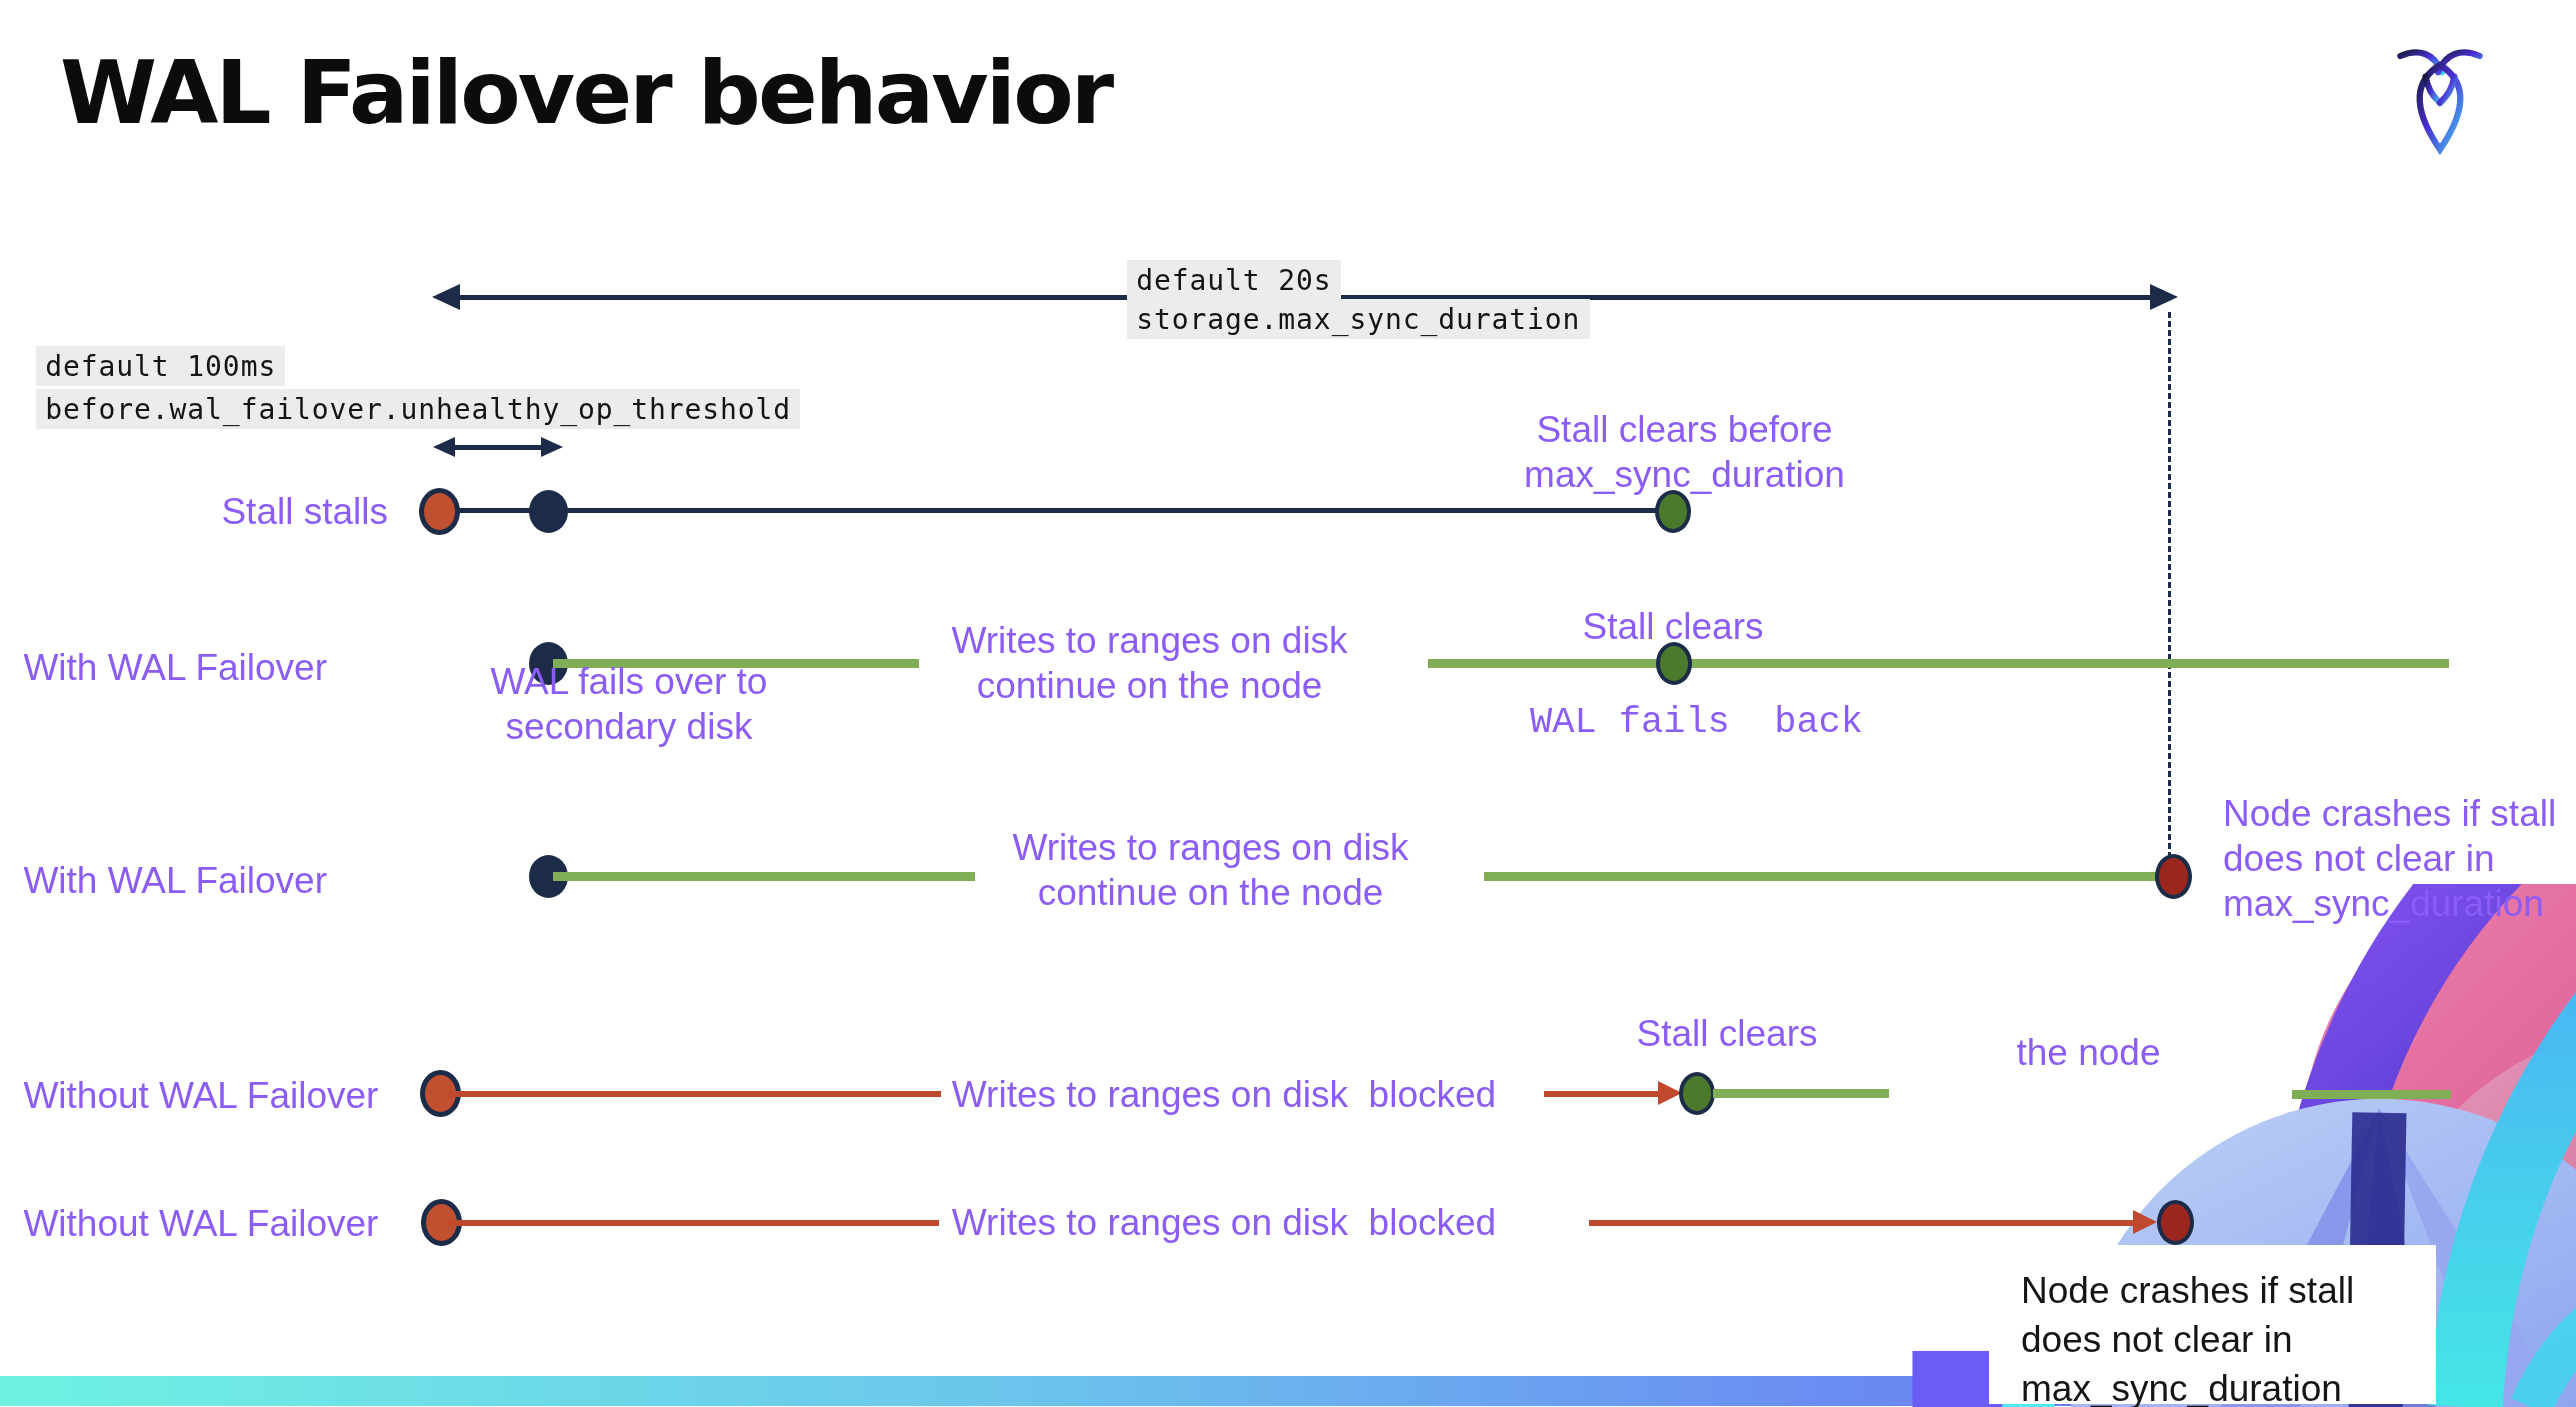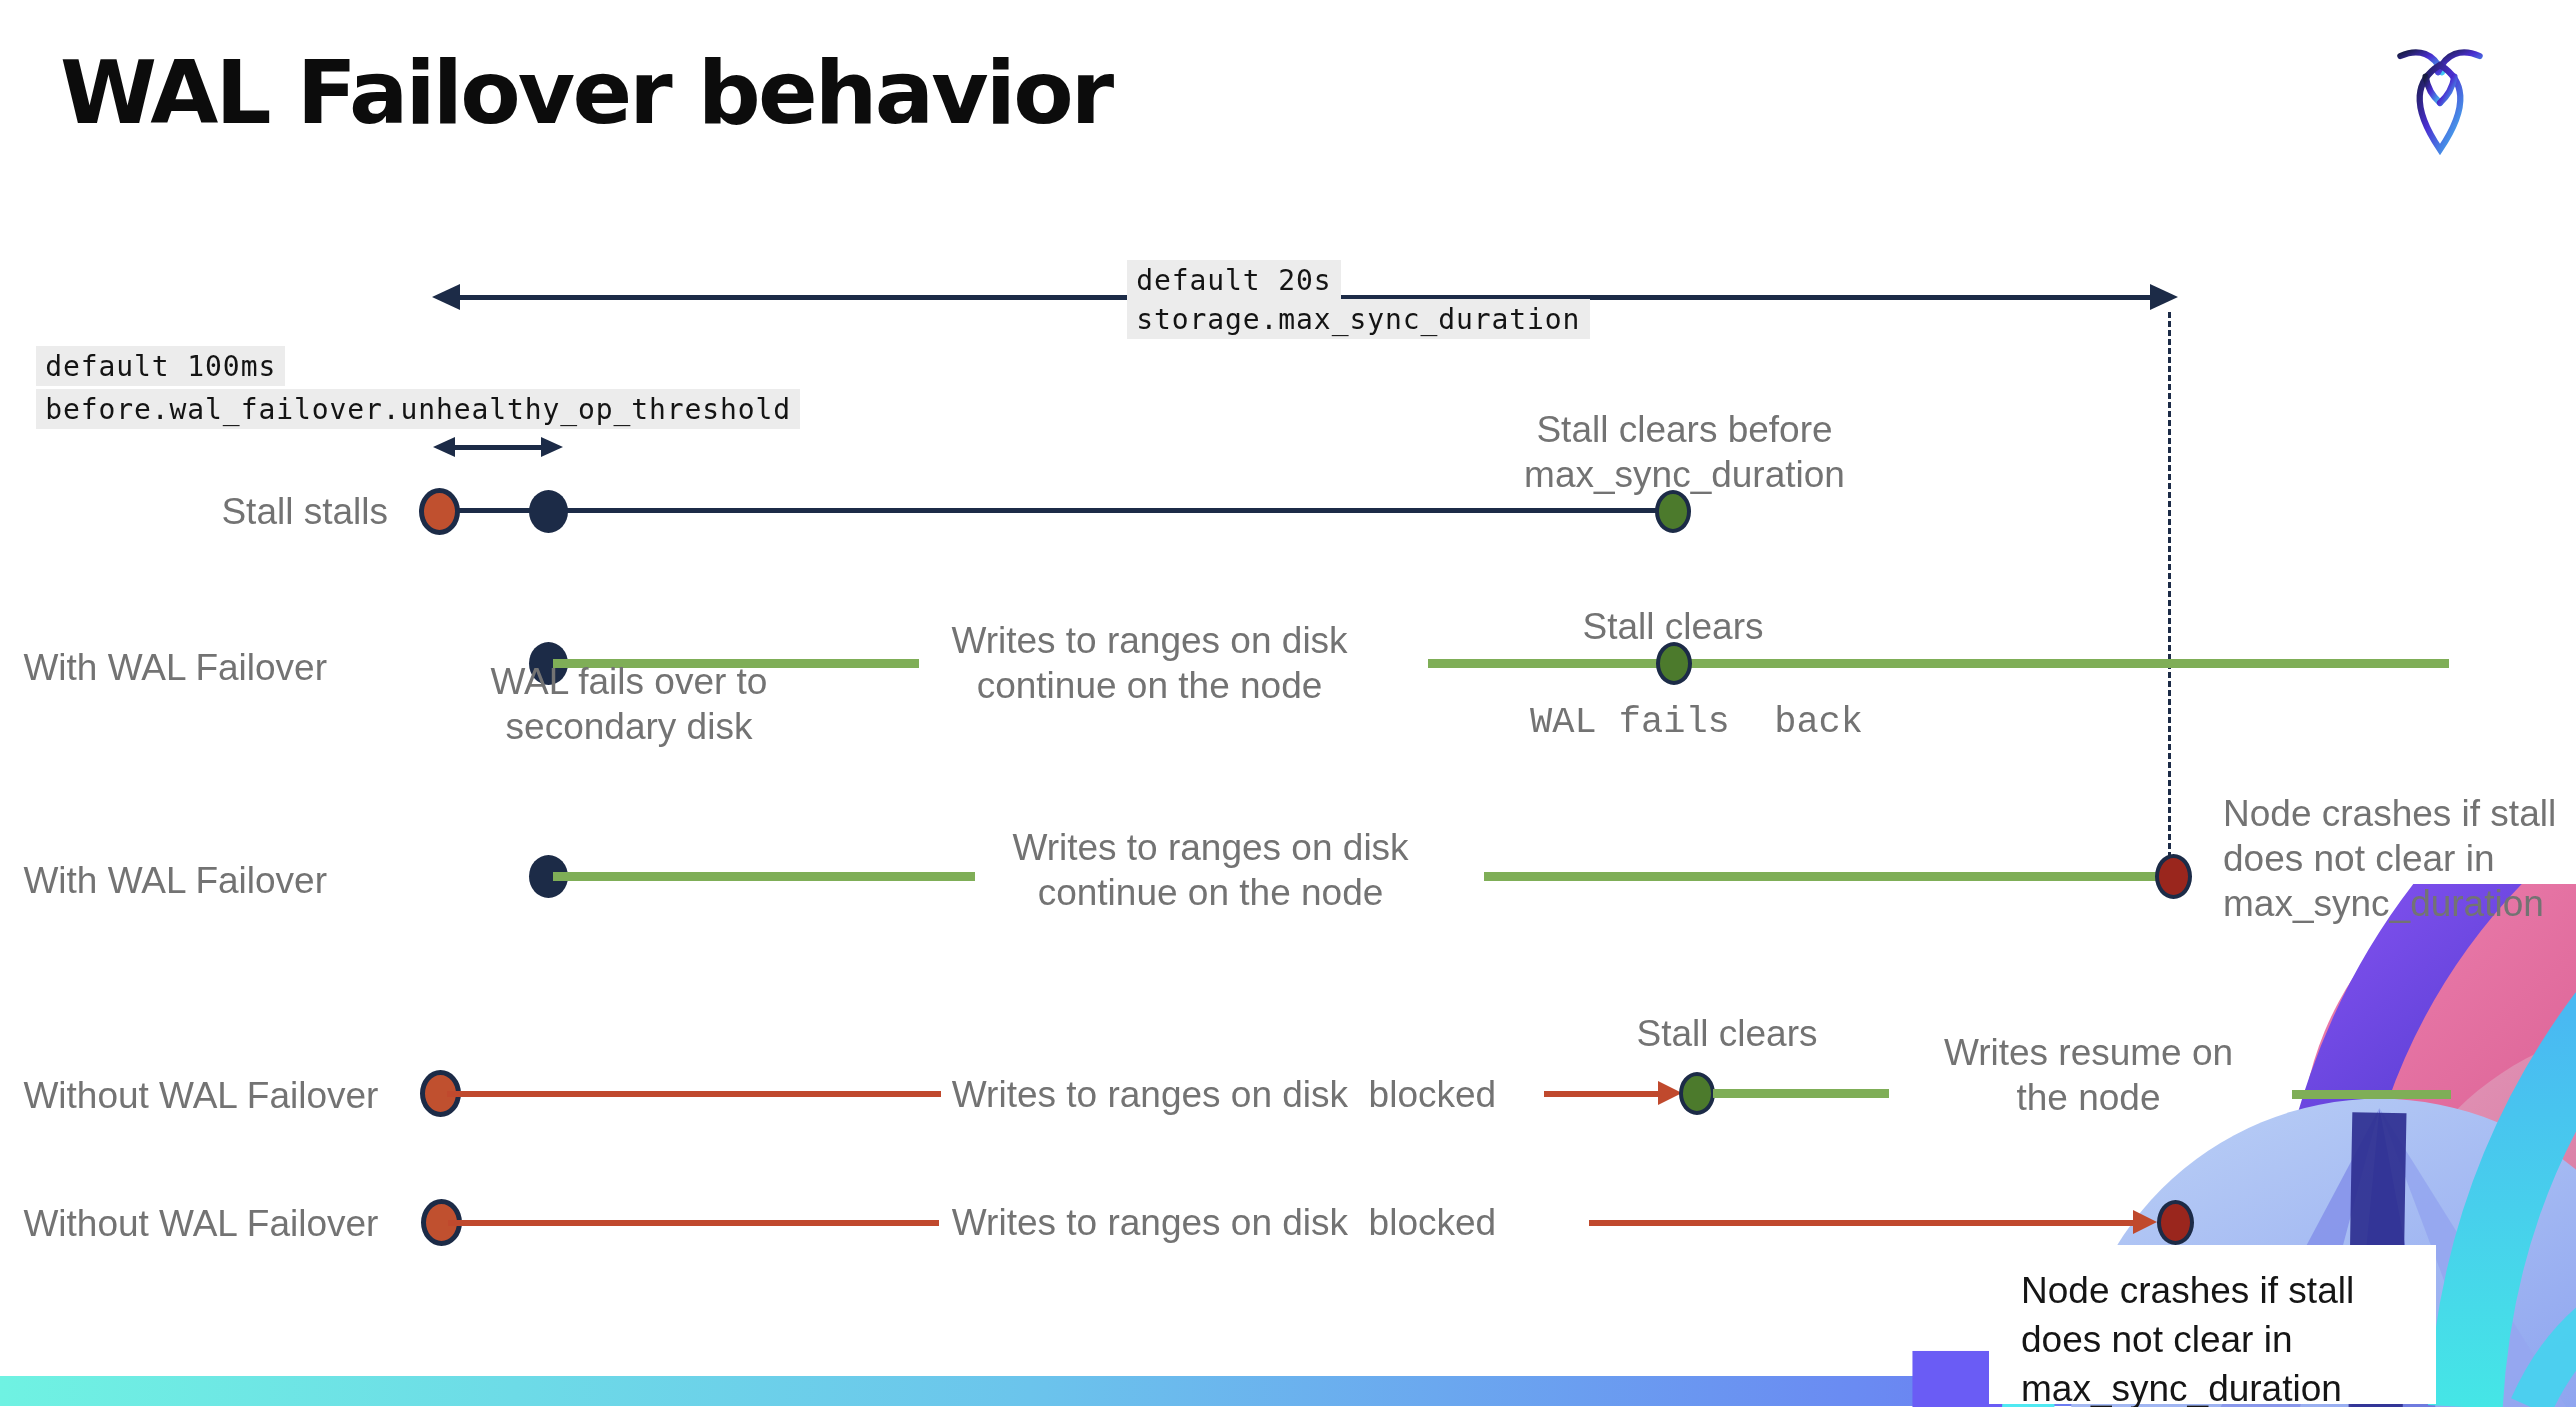--- a/index.html
+++ b/index.html
@@ -5,21 +5,21 @@
   html,body{margin:0;padding:0;background:#fff;}
   .slide{position:relative;width:2576px;height:1408px;background:#ffffff;overflow:hidden;
          font-family:"Liberation Sans",sans-serif;color:#151515;}
   
   .title{position:absolute;left:60px;top:41px;font-family:"DejaVu Sans","Liberation Sans",sans-serif;
          font-weight:bold;font-size:88px;letter-spacing:-2.8px;color:#0c0c0c;white-space:nowrap;}
   
   .code{position:absolute;font-family:"DejaVu Sans Mono","Liberation Mono",monospace;font-size:28px;
         letter-spacing:0.9px;background:#ECECEC;color:#141414;padding:3.7px 9.3px;white-space:pre;z-index:4;}
   
-  .t{position:absolute;font-size:37px;line-height:45px;color:#737373;z-index:4;}
+  .t{position:absolute;font-size:37px;line-height:45px;color:#8b5cf6;z-index:4;}
   .tc{text-align:center;}
   .tr{text-align:right;}
   .pre{white-space:pre-wrap;}
   
   .nline{position:absolute;height:4.7px;background:#1C2B47;z-index:4;}
   .gline{position:absolute;height:9.3px;background:#7FAE57;z-index:4;}
   .rline{position:absolute;height:5.6px;background:#C0492D;z-index:4;}
   .dashv{position:absolute;width:0;border-left:3.7px dashed #1C2B47;z-index:3;}
   
   .tri{position:absolute;width:0;height:0;z-index:4;}
@@ -168,21 +168,20 @@
   <div class="t" style="left:23.4px;top:1073px;width:393px;">Without WAL Failover</div>
   <div class="dot red" style="left:420px;top:1070px;"></div>
   <div class="rline" style="left:447px;top:1091px;width:494px;"></div>
   <div class="t tc pre" style="left:939px;top:1072px;width:570px;">Writes to ranges on disk  blocked</div>
   <div class="rline" style="left:1544px;top:1091px;width:116px;"></div>
   <div class="tri rr" style="left:1658px;top:1081px;"></div>
   <div class="dot green" style="left:1679px;top:1072px;"></div>
   <div class="gline" style="left:1713px;top:1089px;width:176px;"></div>
   <div class="t tc" style="left:1587px;top:1011px;width:280px;">Stall clears</div>
   <div class="t tc above-art" style="left:1855px;top:1030px;width:467px;">
-    <div>Writes resume on</div>
     <div>the node</div>
   </div>
   <div class="gline above-art" style="position:absolute;left:2292px;top:1090px;width:159px;"></div>
 
   <div class="t" style="left:23.4px;top:1201px;width:393px;">Without WAL Failover</div>
   <div class="dot red" style="left:421px;top:1199px;"></div>
   <div class="rline" style="left:448px;top:1220px;width:491px;"></div>
   <div class="t tc pre" style="left:939px;top:1200px;width:570px;">Writes to ranges on disk  blocked</div>
   <div class="rline above-art" style="position:absolute;left:1589px;top:1220px;width:544px;"></div>
   <div class="tri rr above-art" style="left:2133px;top:1210px;"></div>

